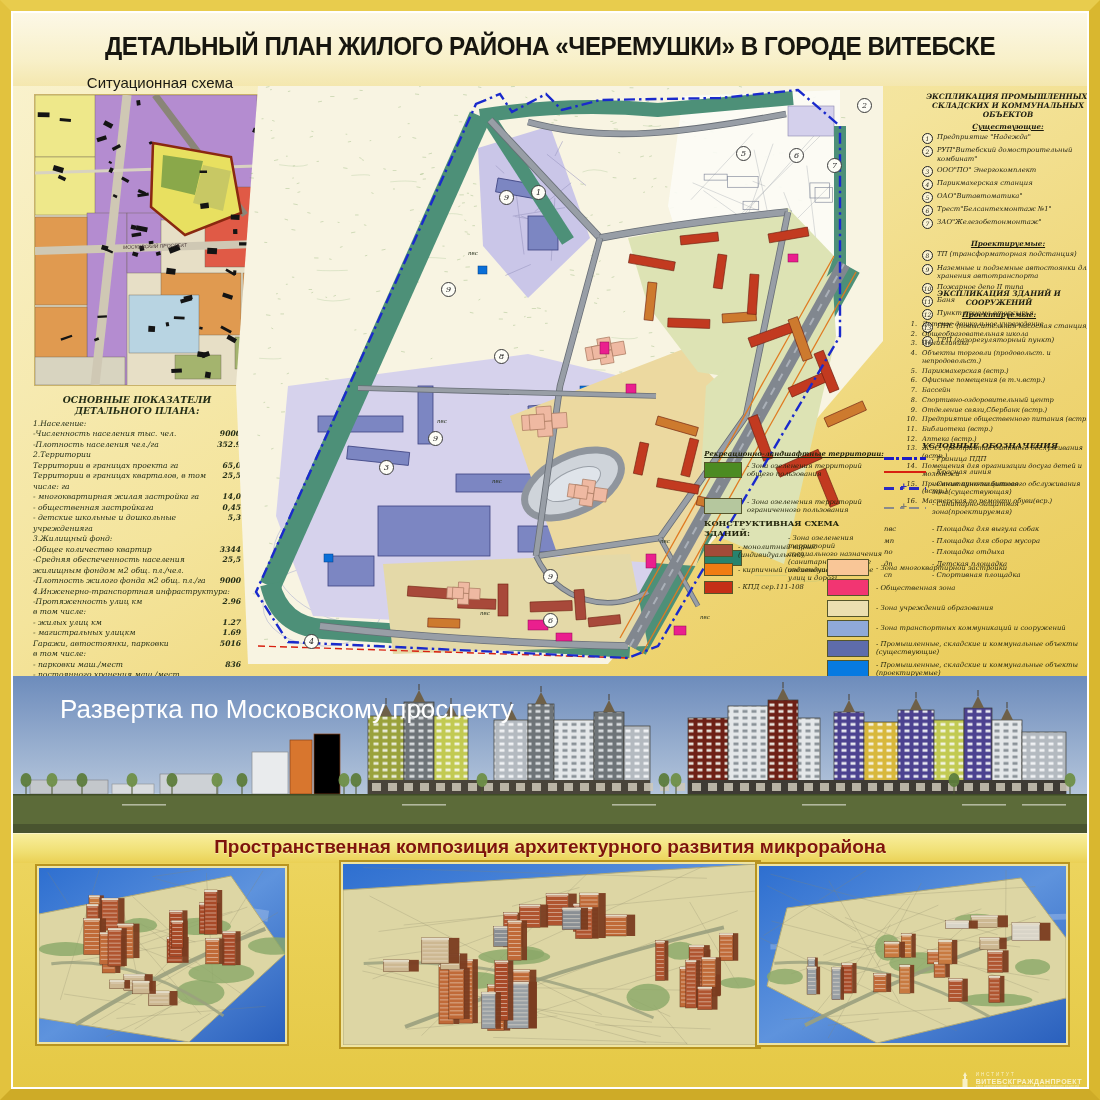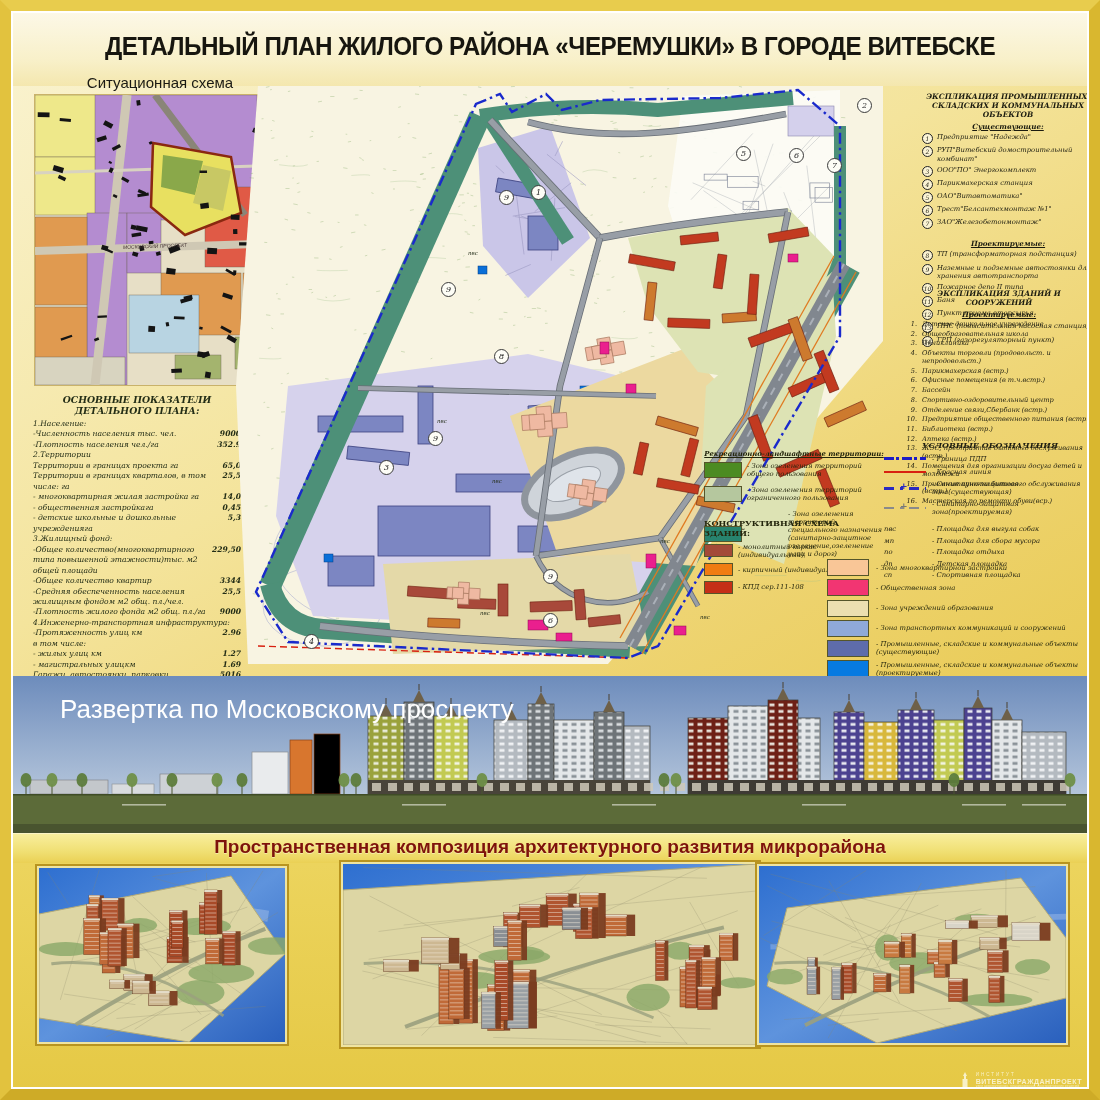--- a/index.html
+++ b/index.html
@@ -288,24 +288,20 @@
         <div class="ind-row">
           <span class="ind-label">- детские школьные и дошкольные учрежденияга</span>
           <span class="ind-val">5,3</span>
         </div>
 
         <div class="ind-row">
           <span class="ind-label">3.Жилищный фонд:</span>
           <span class="ind-val"></span>
         </div>
 
-        <div class="ind-row">
-          <span class="ind-label">-Общее количество(многоквартирного типа повышенной этажности)тыс. м2 общей площади</span>
-          <span class="ind-val">229,50</span>
-        </div>
 
         <div class="ind-row">
           <span class="ind-label">-Общее количество квартир</span>
           <span class="ind-val">3344</span>
         </div>
 
         <div class="ind-row">
           <span class="ind-label">-Средняя обеспеченность населения жилищным фондом м2 общ. пл./чел.</span>
           <span class="ind-val">25,5</span>
         </div>
@@ -1196,21 +1192,21 @@
 
   <div class="rec">
     <h3>Рекреационно-ландшафтные территории:</h3>
     <div>
 
         <div class="leg-row" style="margin:4px 0;">
           <span class="chip" style="background: rgb(76, 139, 34);"></span>
           <span class="leg-label" style="color:#23250c;">- Зона озеленения территорий общего пользования</span>
         </div>
 
-        <div class="leg-row" style="margin:8px 0;">
+        <div class="leg-row" style="margin:20px 0;">
           <span class="chip" style="background: rgb(181, 199, 158);"></span>
           <span class="leg-label" style="color:#23250c;">- Зона озеленения территорий ограниченного пользования</span>
         </div>
 
         <div class="leg-row" style="margin:4px 0;gap:41px;">
           <span class="chip" style="background: rgb(39, 131, 110);"></span>
           <span class="leg-label" style="color:#23250c;">- Зона озеленения территорий специального назначения (санитарно-защитное озеленение,озеленение улиц и дорог)</span>
         </div>
       </div>
   </div>

